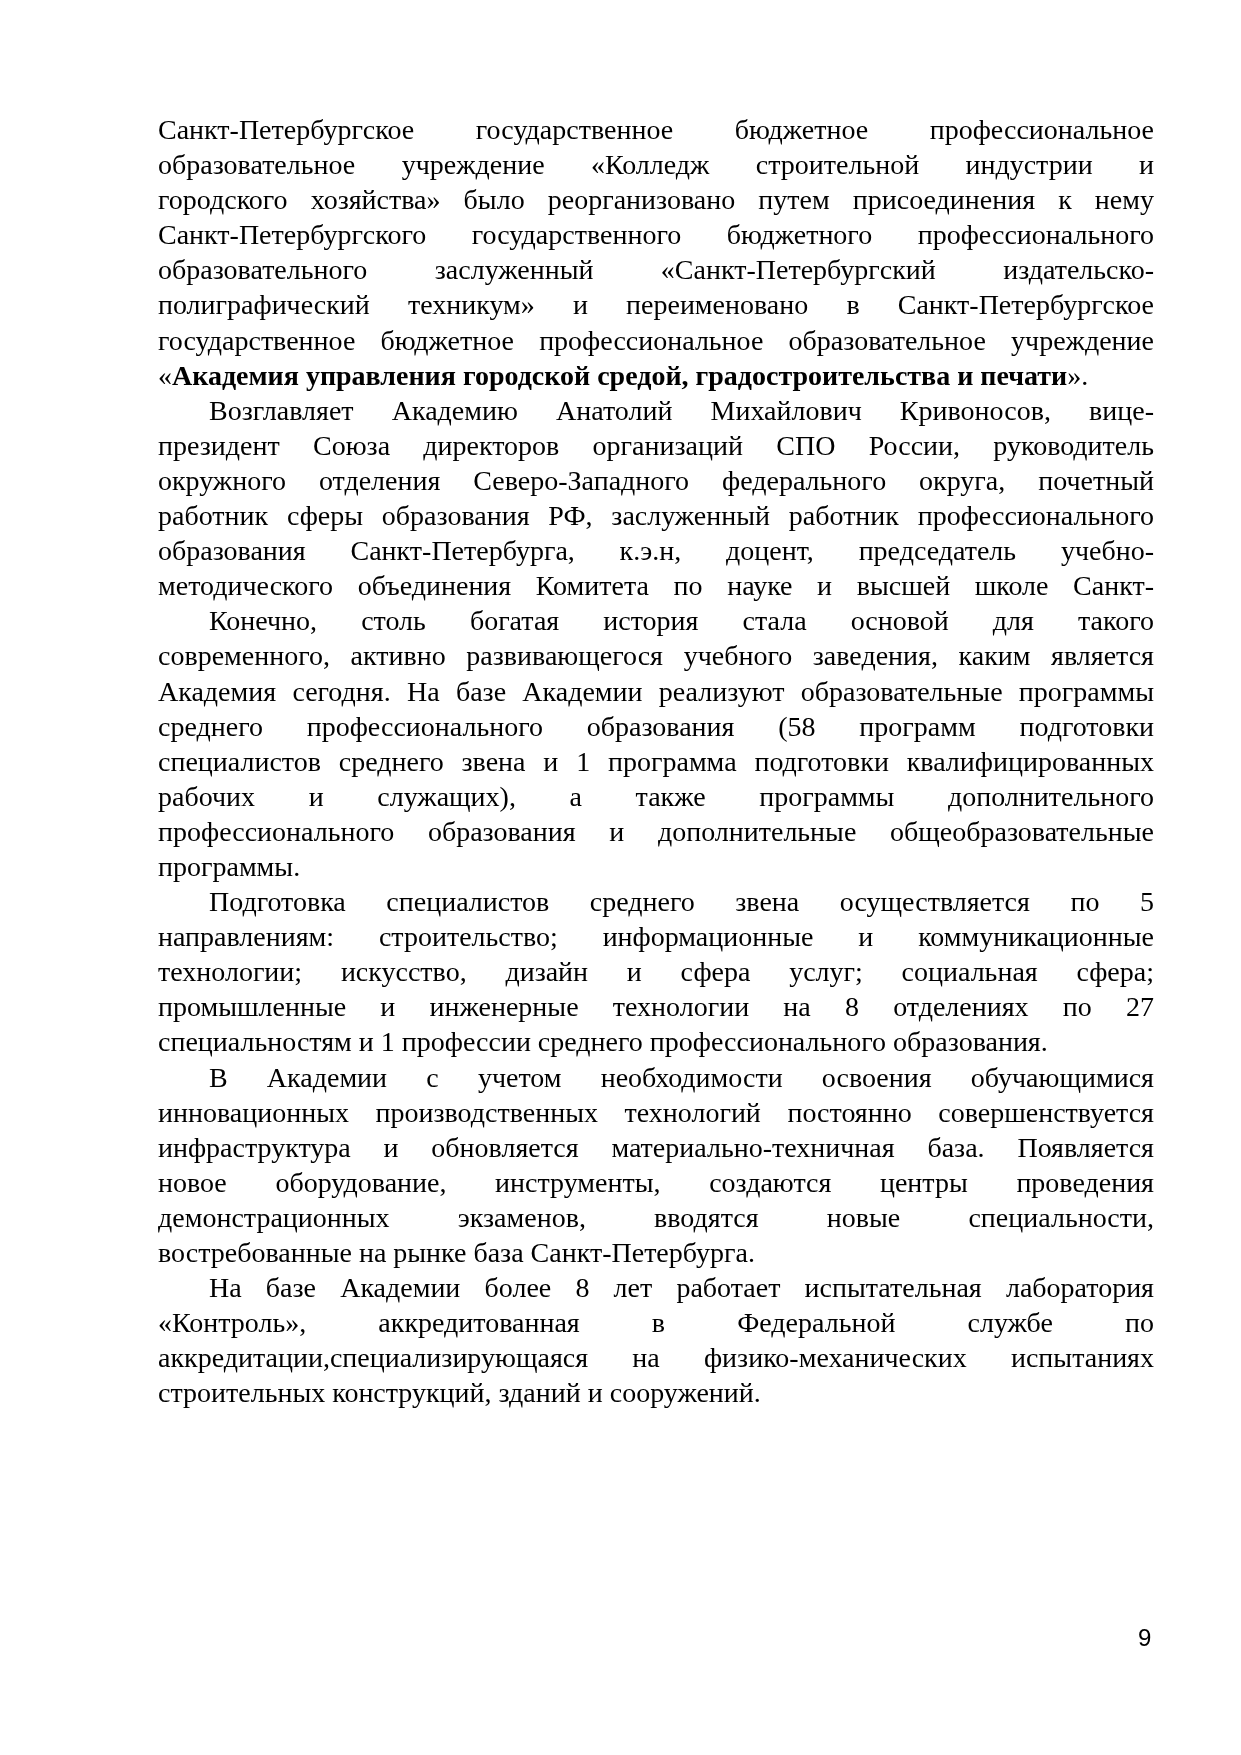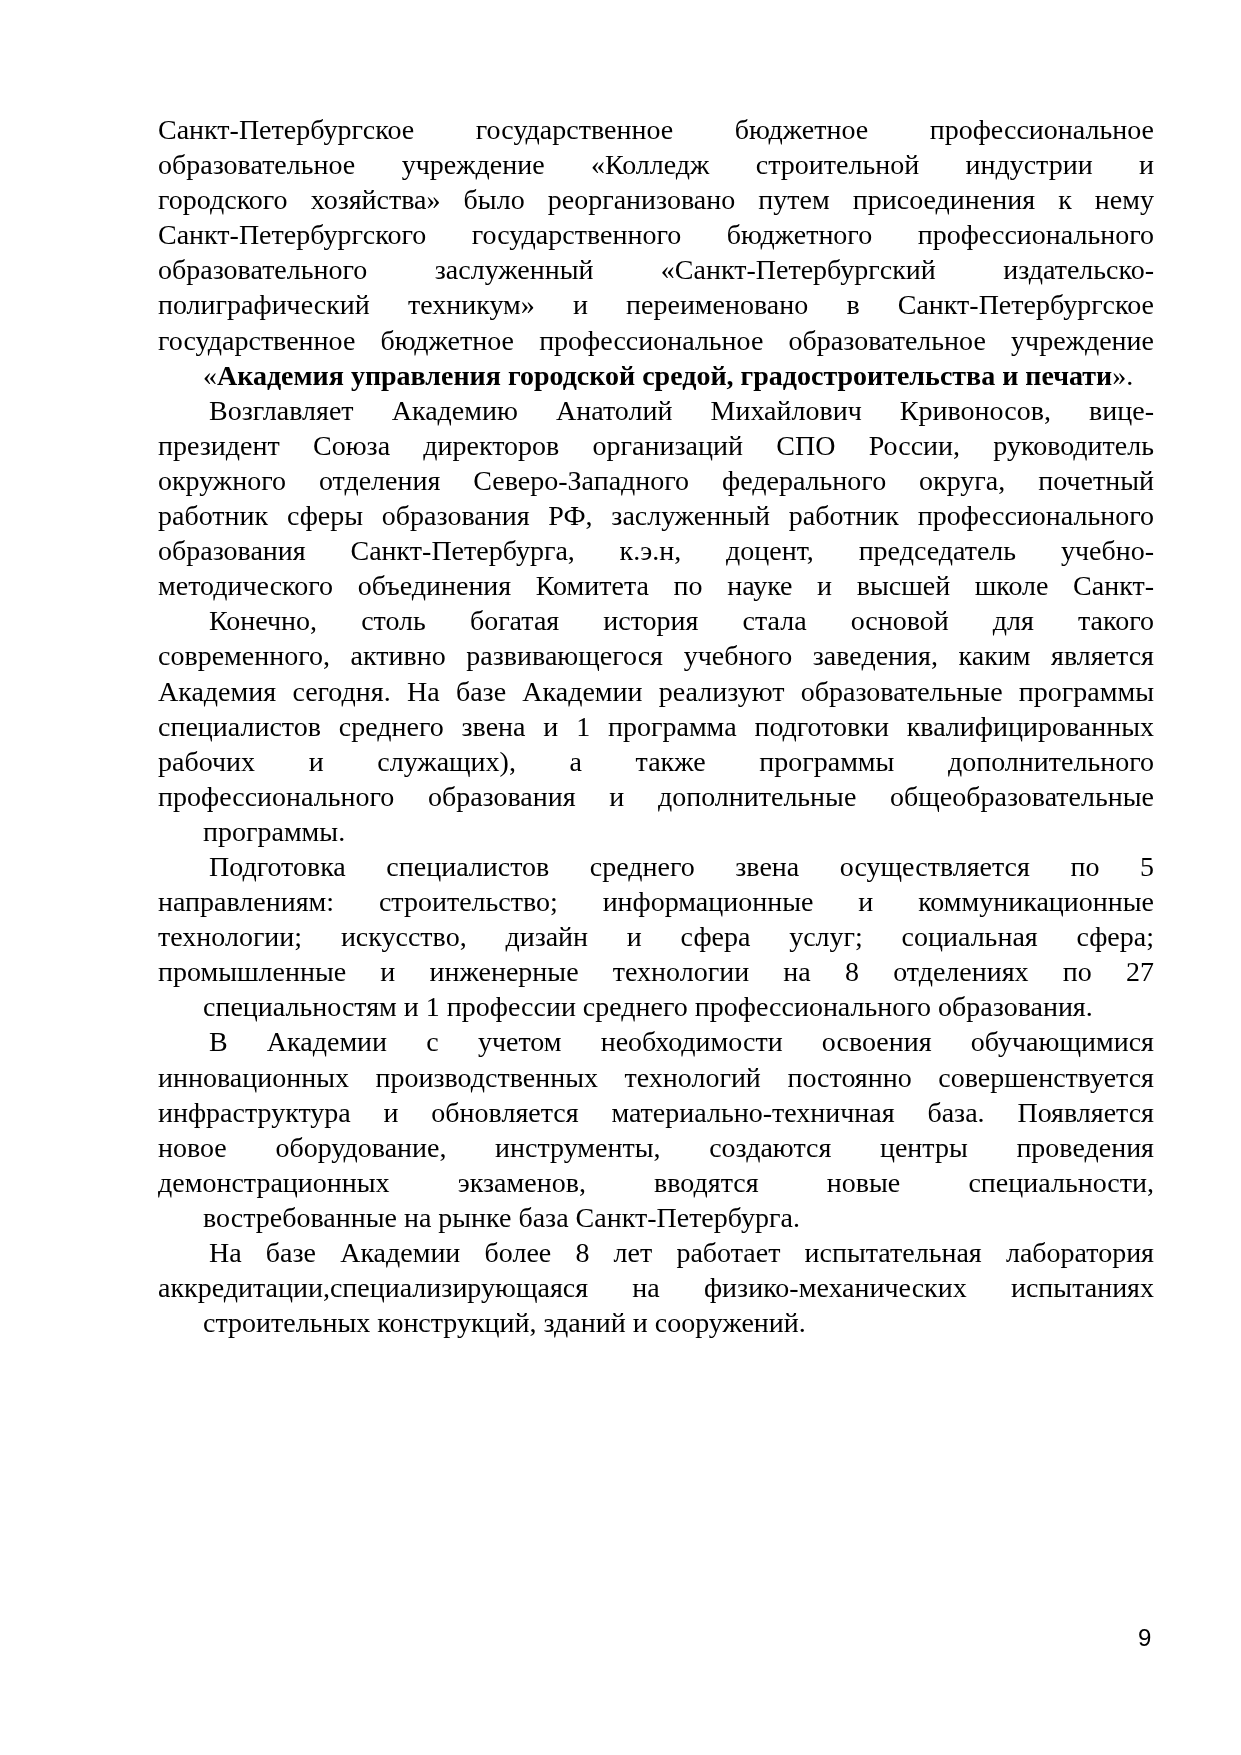--- a/index.html
+++ b/index.html
@@ -32,21 +32,20 @@
     color: #000000;
   }
   .line {
     text-align: justify;
     text-align-last: justify;
     height: 35.1px;
     white-space: normal;
   }
   .line.last {
     text-align-last: left;
-    margin-left: 45px;
   }
   .line.indent {
     text-indent: 51px;
   }
   .line .bold {
     font-weight: bold;
   }
   .page-number {
     position: absolute;
     left: 1138px;
@@ -74,33 +73,35 @@
       <div class="line last"><span>«</span><span class="bold">Академия управления городской средой, градостроительства и печати</span><span>».</span></div>
       <div class="line indent"><span>Возглавляет Академию Анатолий Михайлович Кривоносов, вице-</span></div>
       <div class="line"><span>президент Союза директоров организаций СПО России, руководитель</span></div>
       <div class="line"><span>окружного отделения Северо-Западного федерального округа, почетный</span></div>
       <div class="line"><span>работник сферы образования РФ, заслуженный работник профессионального</span></div>
       <div class="line"><span>образования Санкт-Петербурга, к.э.н, доцент, председатель учебно-</span></div>
       <div class="line"><span>методического объединения Комитета по науке и высшей школе Санкт-</span></div>
       <div class="line indent"><span>Конечно, столь богатая история стала основой для такого</span></div>
       <div class="line"><span>современного, активно развивающегося учебного заведения, каким является</span></div>
       <div class="line"><span>Академия сегодня. На базе Академии реализуют образовательные программы</span></div>
+      <div class="line"><span>среднего профессионального образования (58 программ подготовки</span></div>
       <div class="line"><span>специалистов среднего звена и 1 программа подготовки квалифицированных</span></div>
       <div class="line"><span>рабочих и служащих), а также программы дополнительного</span></div>
       <div class="line"><span>профессионального образования и дополнительные общеобразовательные</span></div>
       <div class="line last"><span>программы.</span></div>
       <div class="line indent"><span>Подготовка специалистов среднего звена осуществляется по 5</span></div>
       <div class="line"><span>направлениям: строительство; информационные и коммуникационные</span></div>
       <div class="line"><span>технологии; искусство, дизайн и сфера услуг; социальная сфера;</span></div>
       <div class="line"><span>промышленные и инженерные технологии на 8 отделениях по 27</span></div>
       <div class="line last"><span>специальностям и 1 профессии среднего профессионального образования.</span></div>
       <div class="line indent"><span>В Академии с учетом необходимости освоения обучающимися</span></div>
       <div class="line"><span>инновационных производственных технологий постоянно совершенствуется</span></div>
       <div class="line"><span>инфраструктура и обновляется материально-техничная база. Появляется</span></div>
       <div class="line"><span>новое оборудование, инструменты, создаются центры проведения</span></div>
       <div class="line"><span>демонстрационных экзаменов, вводятся новые специальности,</span></div>
       <div class="line last"><span>востребованные на рынке база Санкт-Петербурга.</span></div>
       <div class="line indent"><span>На базе Академии более 8 лет работает испытательная лаборатория</span></div>
+      <div class="line"><span>«Контроль», аккредитованная в Федеральной службе по</span></div>
       <div class="line"><span>аккредитации,специализирующаяся на физико-механических испытаниях</span></div>
       <div class="line last"><span>строительных конструкций, зданий и сооружений.</span></div>
     </div>
   <div class="page-number">9</div>
 </div>
 
 </body></html>

